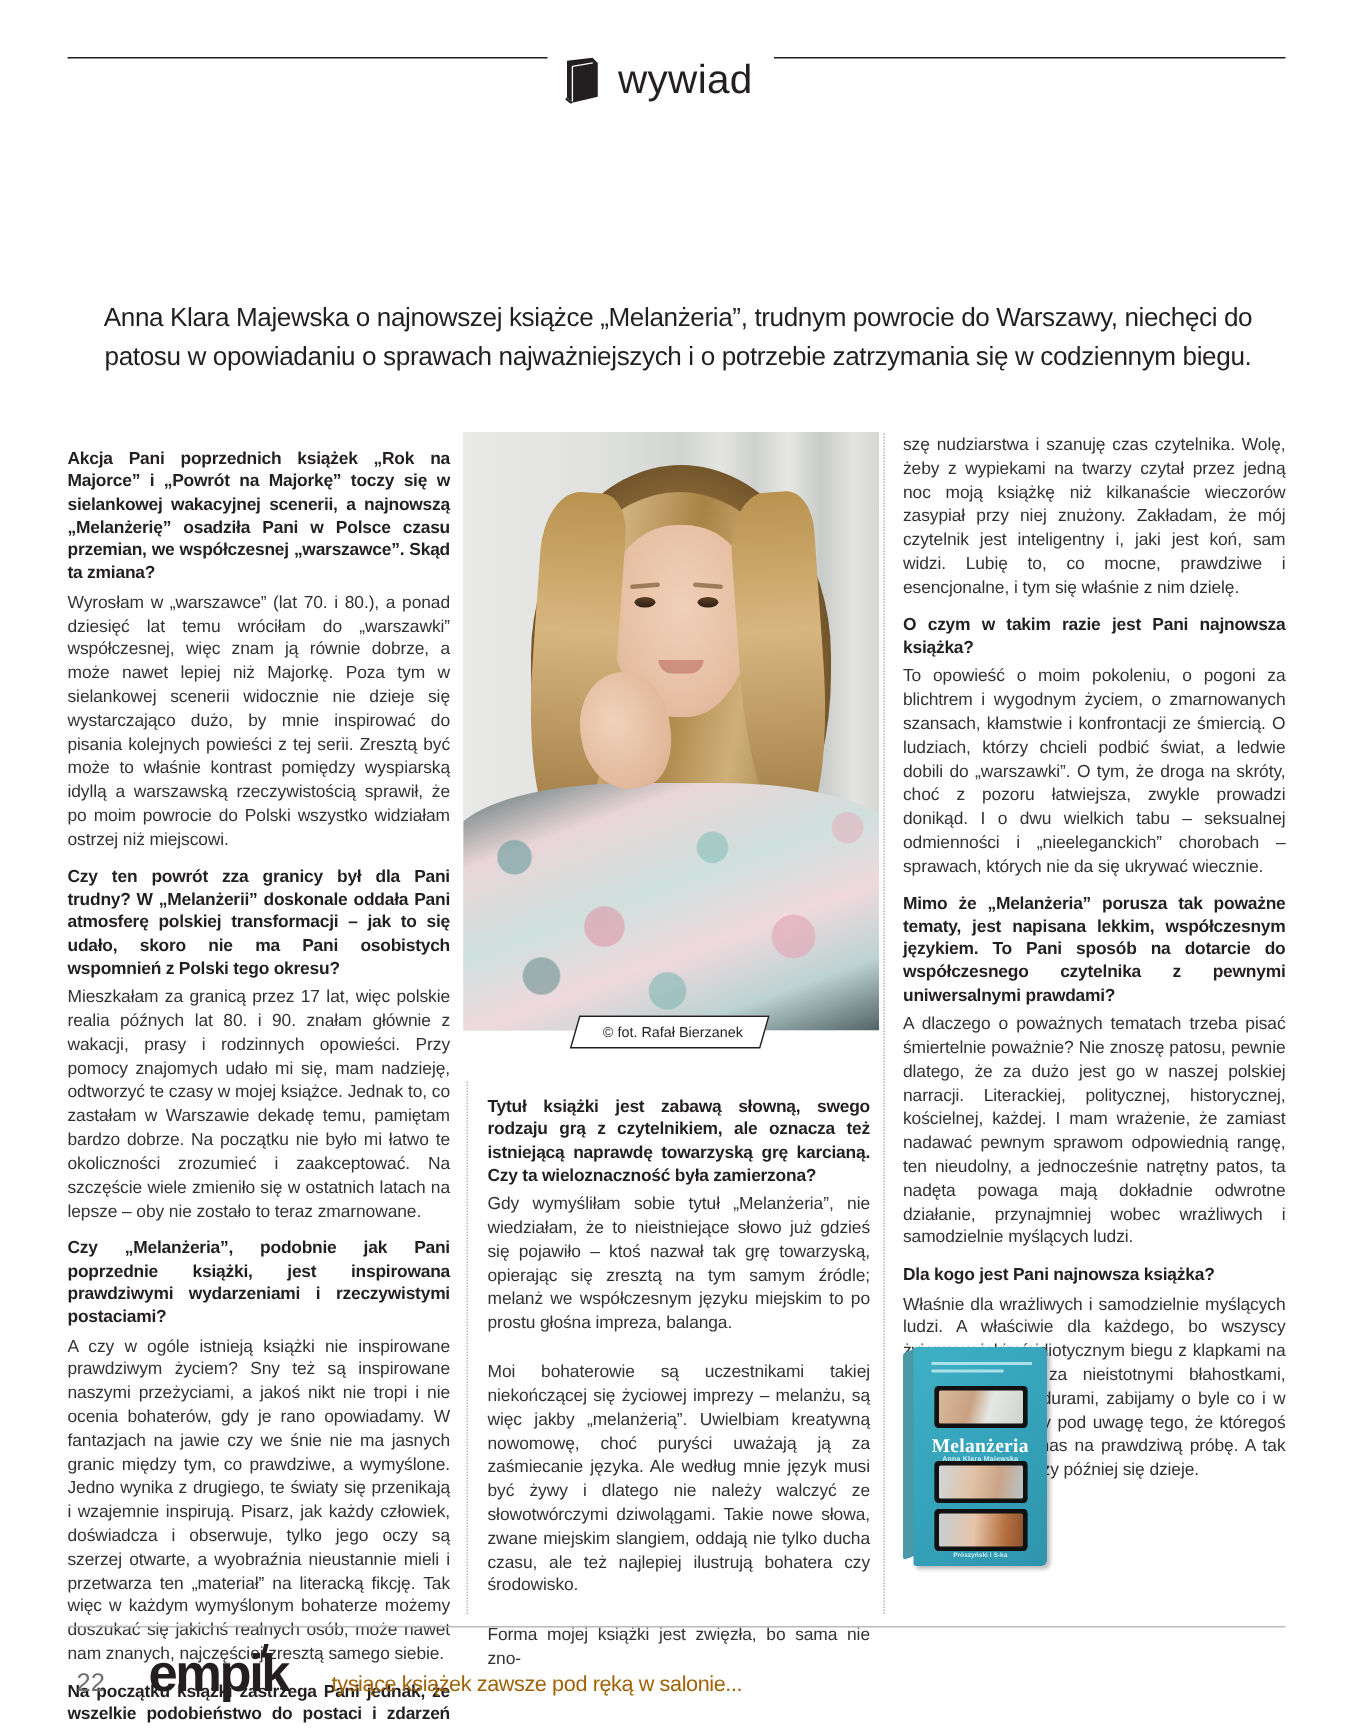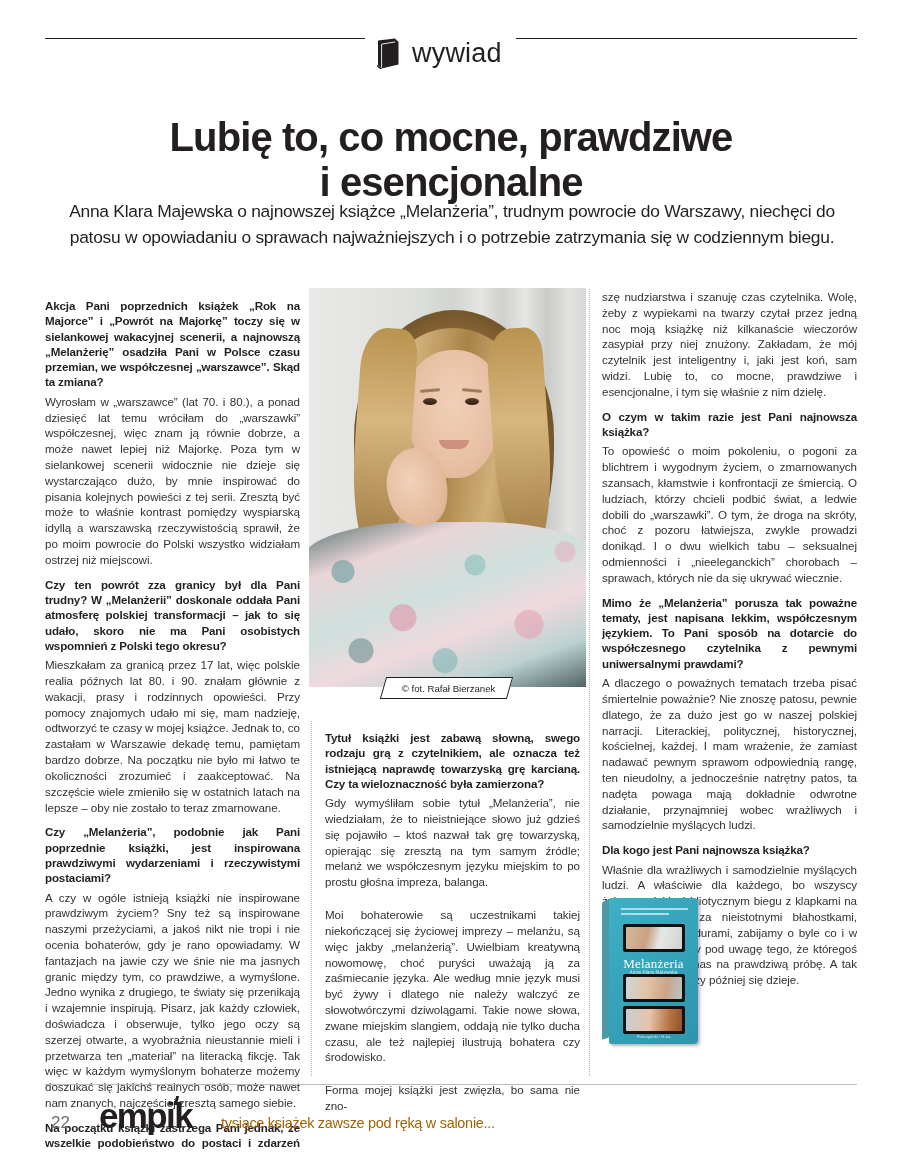--- a/index.html
+++ b/index.html
@@ -265,20 +265,21 @@
     border-radius: 2px 0 0 2px;
   }
   .bookcover .front {
     position: absolute;
     left: 7px; top: 0;
     width: 89px; height: 146px;
     background: linear-gradient(135deg,#3eb0c4 0%, #35a3ba 50%, #2e94ab 100%);
     border-radius: 2px 4px 4px 2px;
     box-shadow: 2px 2px 3px rgba(0,0,0,.28);
     overflow: hidden;
+    font-weight: bold;
   }
   .bc-toptext {
     position:absolute; left:12px; top:10px; right:10px; height:9px;
     background:
       linear-gradient(#bfe9f1,#bfe9f1) 0 0/100% 2px no-repeat,
       linear-gradient(#bfe9f1,#bfe9f1) 0 5px/72% 2px no-repeat;
     opacity:.85;
   }
   .bc-photo {
     position:absolute; left:14px; width:62px; height:28px;
@@ -380,24 +381,20 @@
           <path d="M6.6 6.2 L20.2 3.9" stroke="#ffffff" stroke-width="0.9" fill="none"></path>
           <path d="M6.6 6.2 L6.6 29.6" stroke="#ffffff" stroke-width="0.9" fill="none"></path>
           <path d="M2.2 27.6 L6.2 31" stroke="#231f20" stroke-width="1.4" fill="none"></path>
         </svg>
       </span>
       <span class="kicker">wywiad</span>
     </div>
     <div class="rule-right"></div>
   </div>
 
-  <h1 class="headline">
-    <span class="l1">Lubię to, co mocne, prawdziwe</span>
-    <span class="l2">i esencjonalne</span>
-  </h1>
 
   <div class="deck">Anna Klara Majewska o najnowszej książce „Melanżeria”, trudnym powrocie do Warszawy, niechęci do patosu w opowiadaniu o sprawach najważniejszych i o potrzebie zatrzymania się w codziennym biegu.</div>
 
   <div class="vrule vrule-1"></div>
   <div class="vrule vrule-2"></div>
 
   <div class="photo-wrap">
     <div class="photo-bg"></div>
     <div class="hair"></div>
     <div class="hair2"></div>

